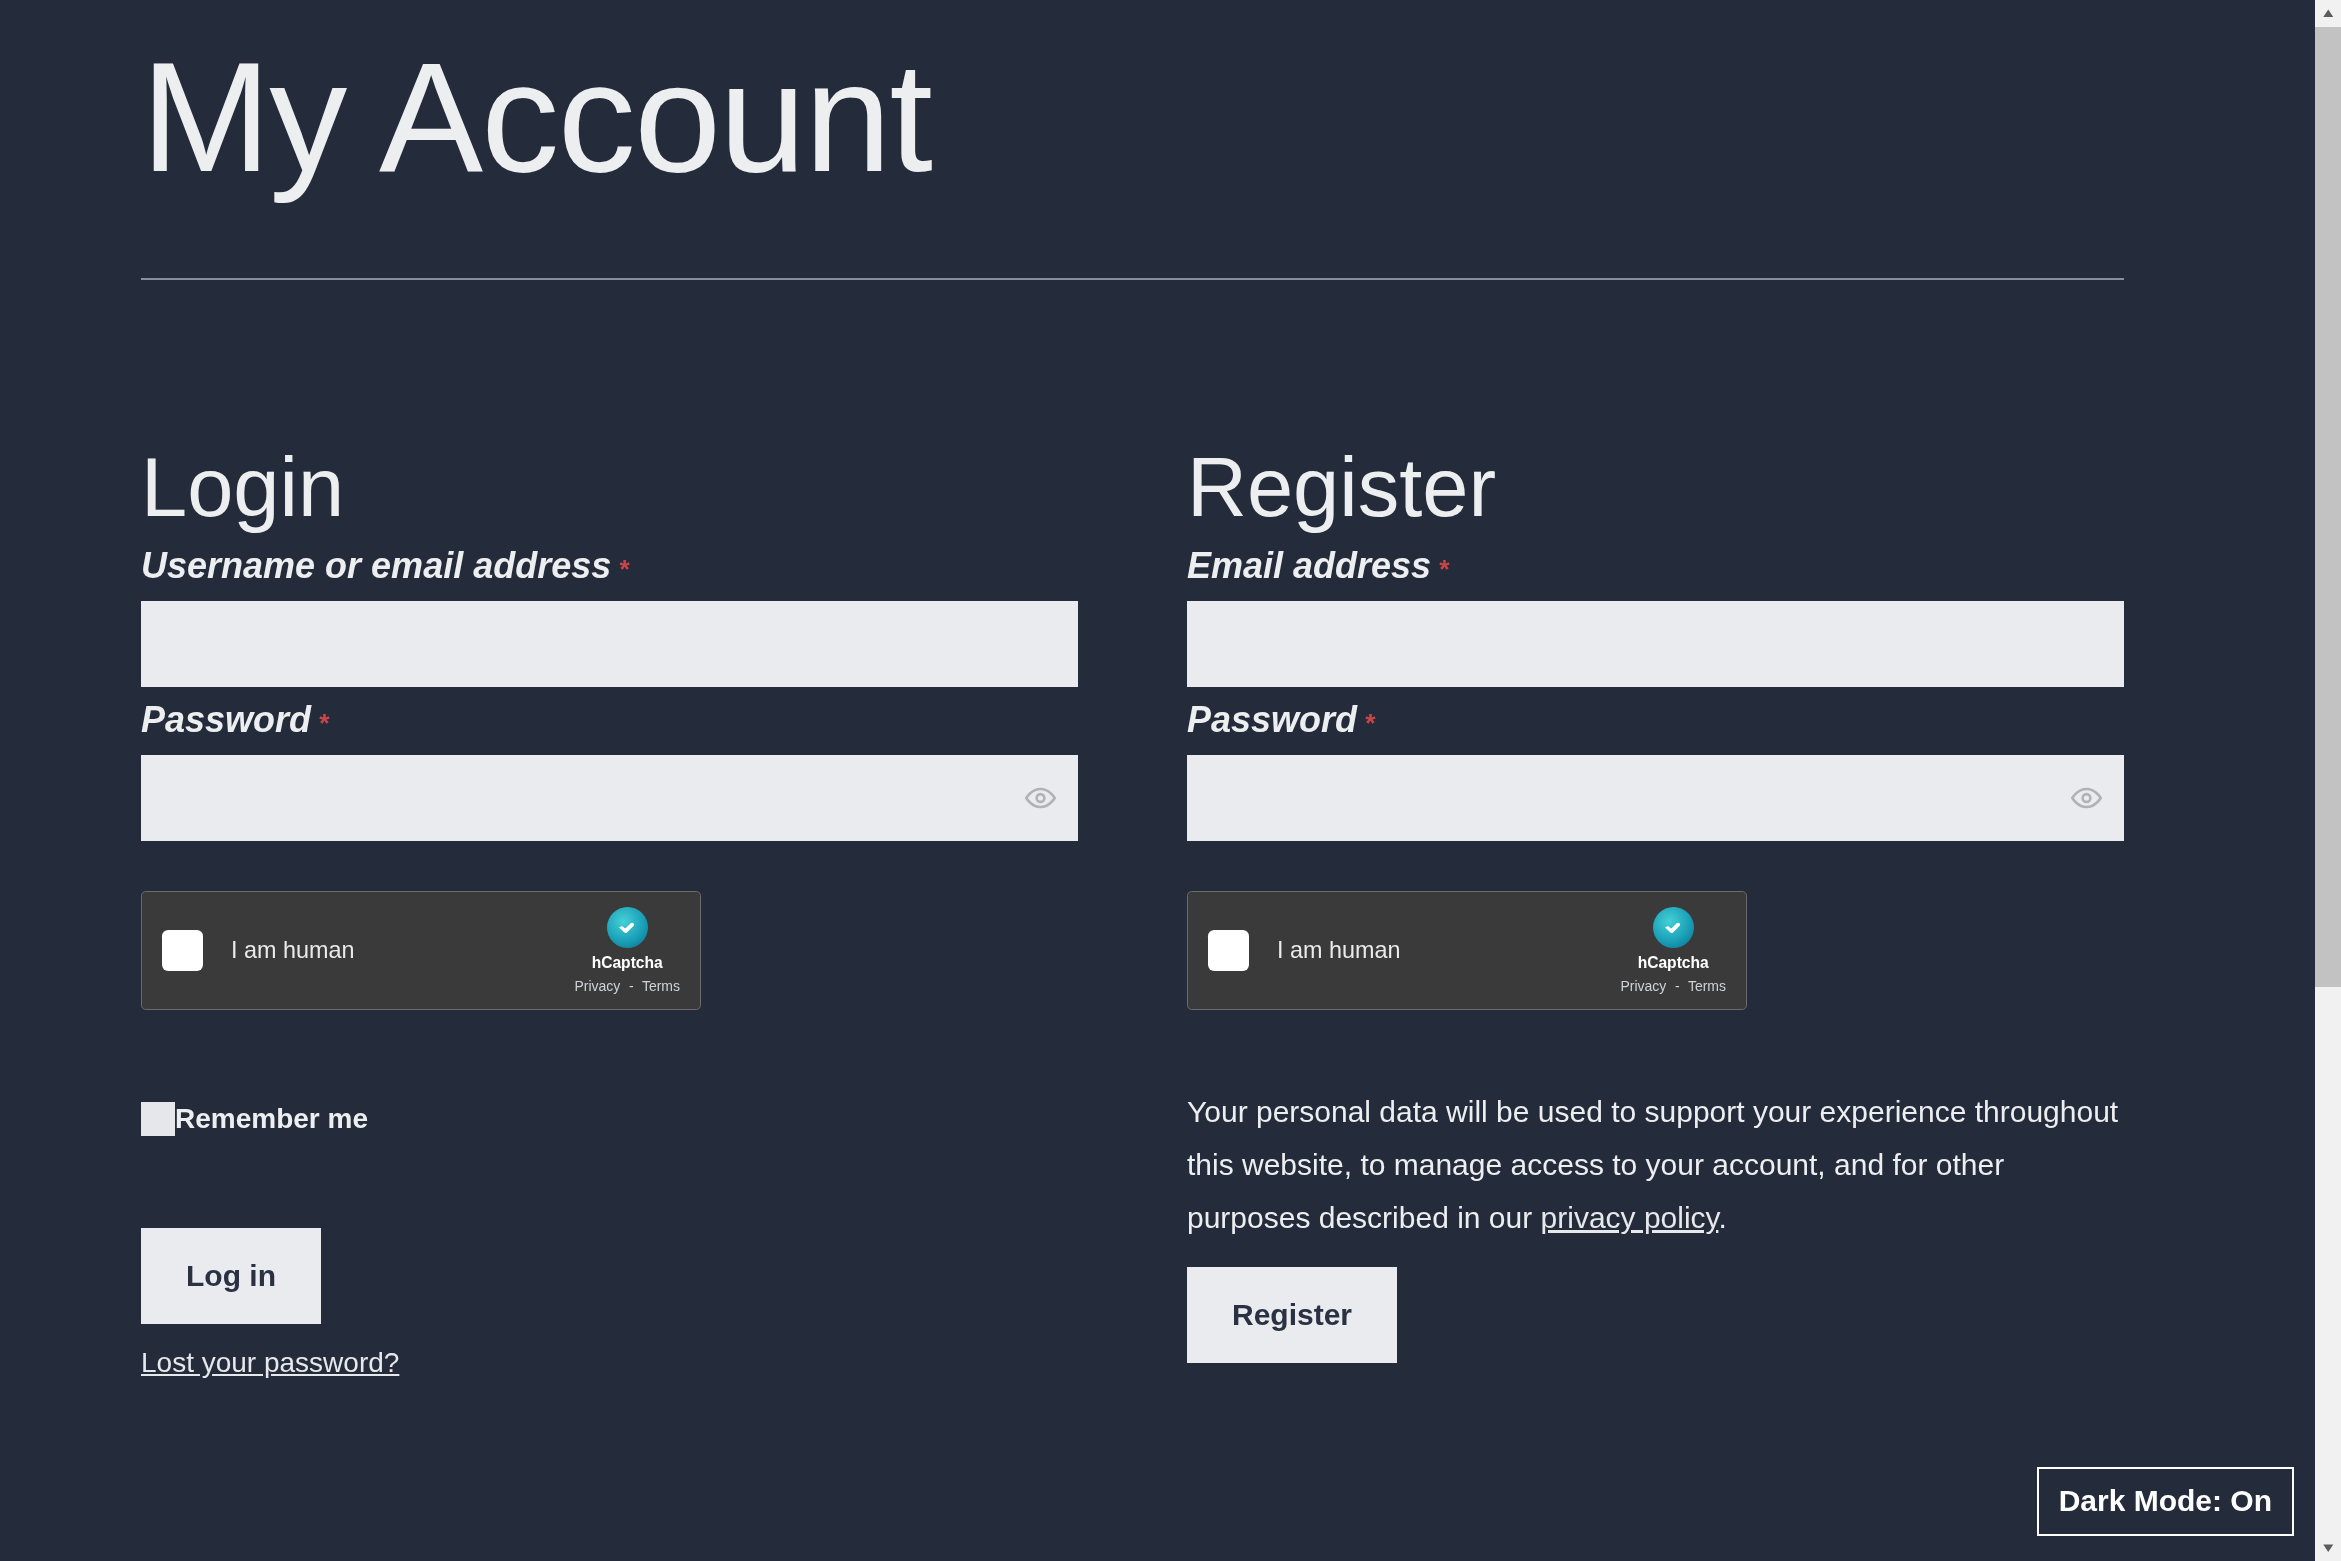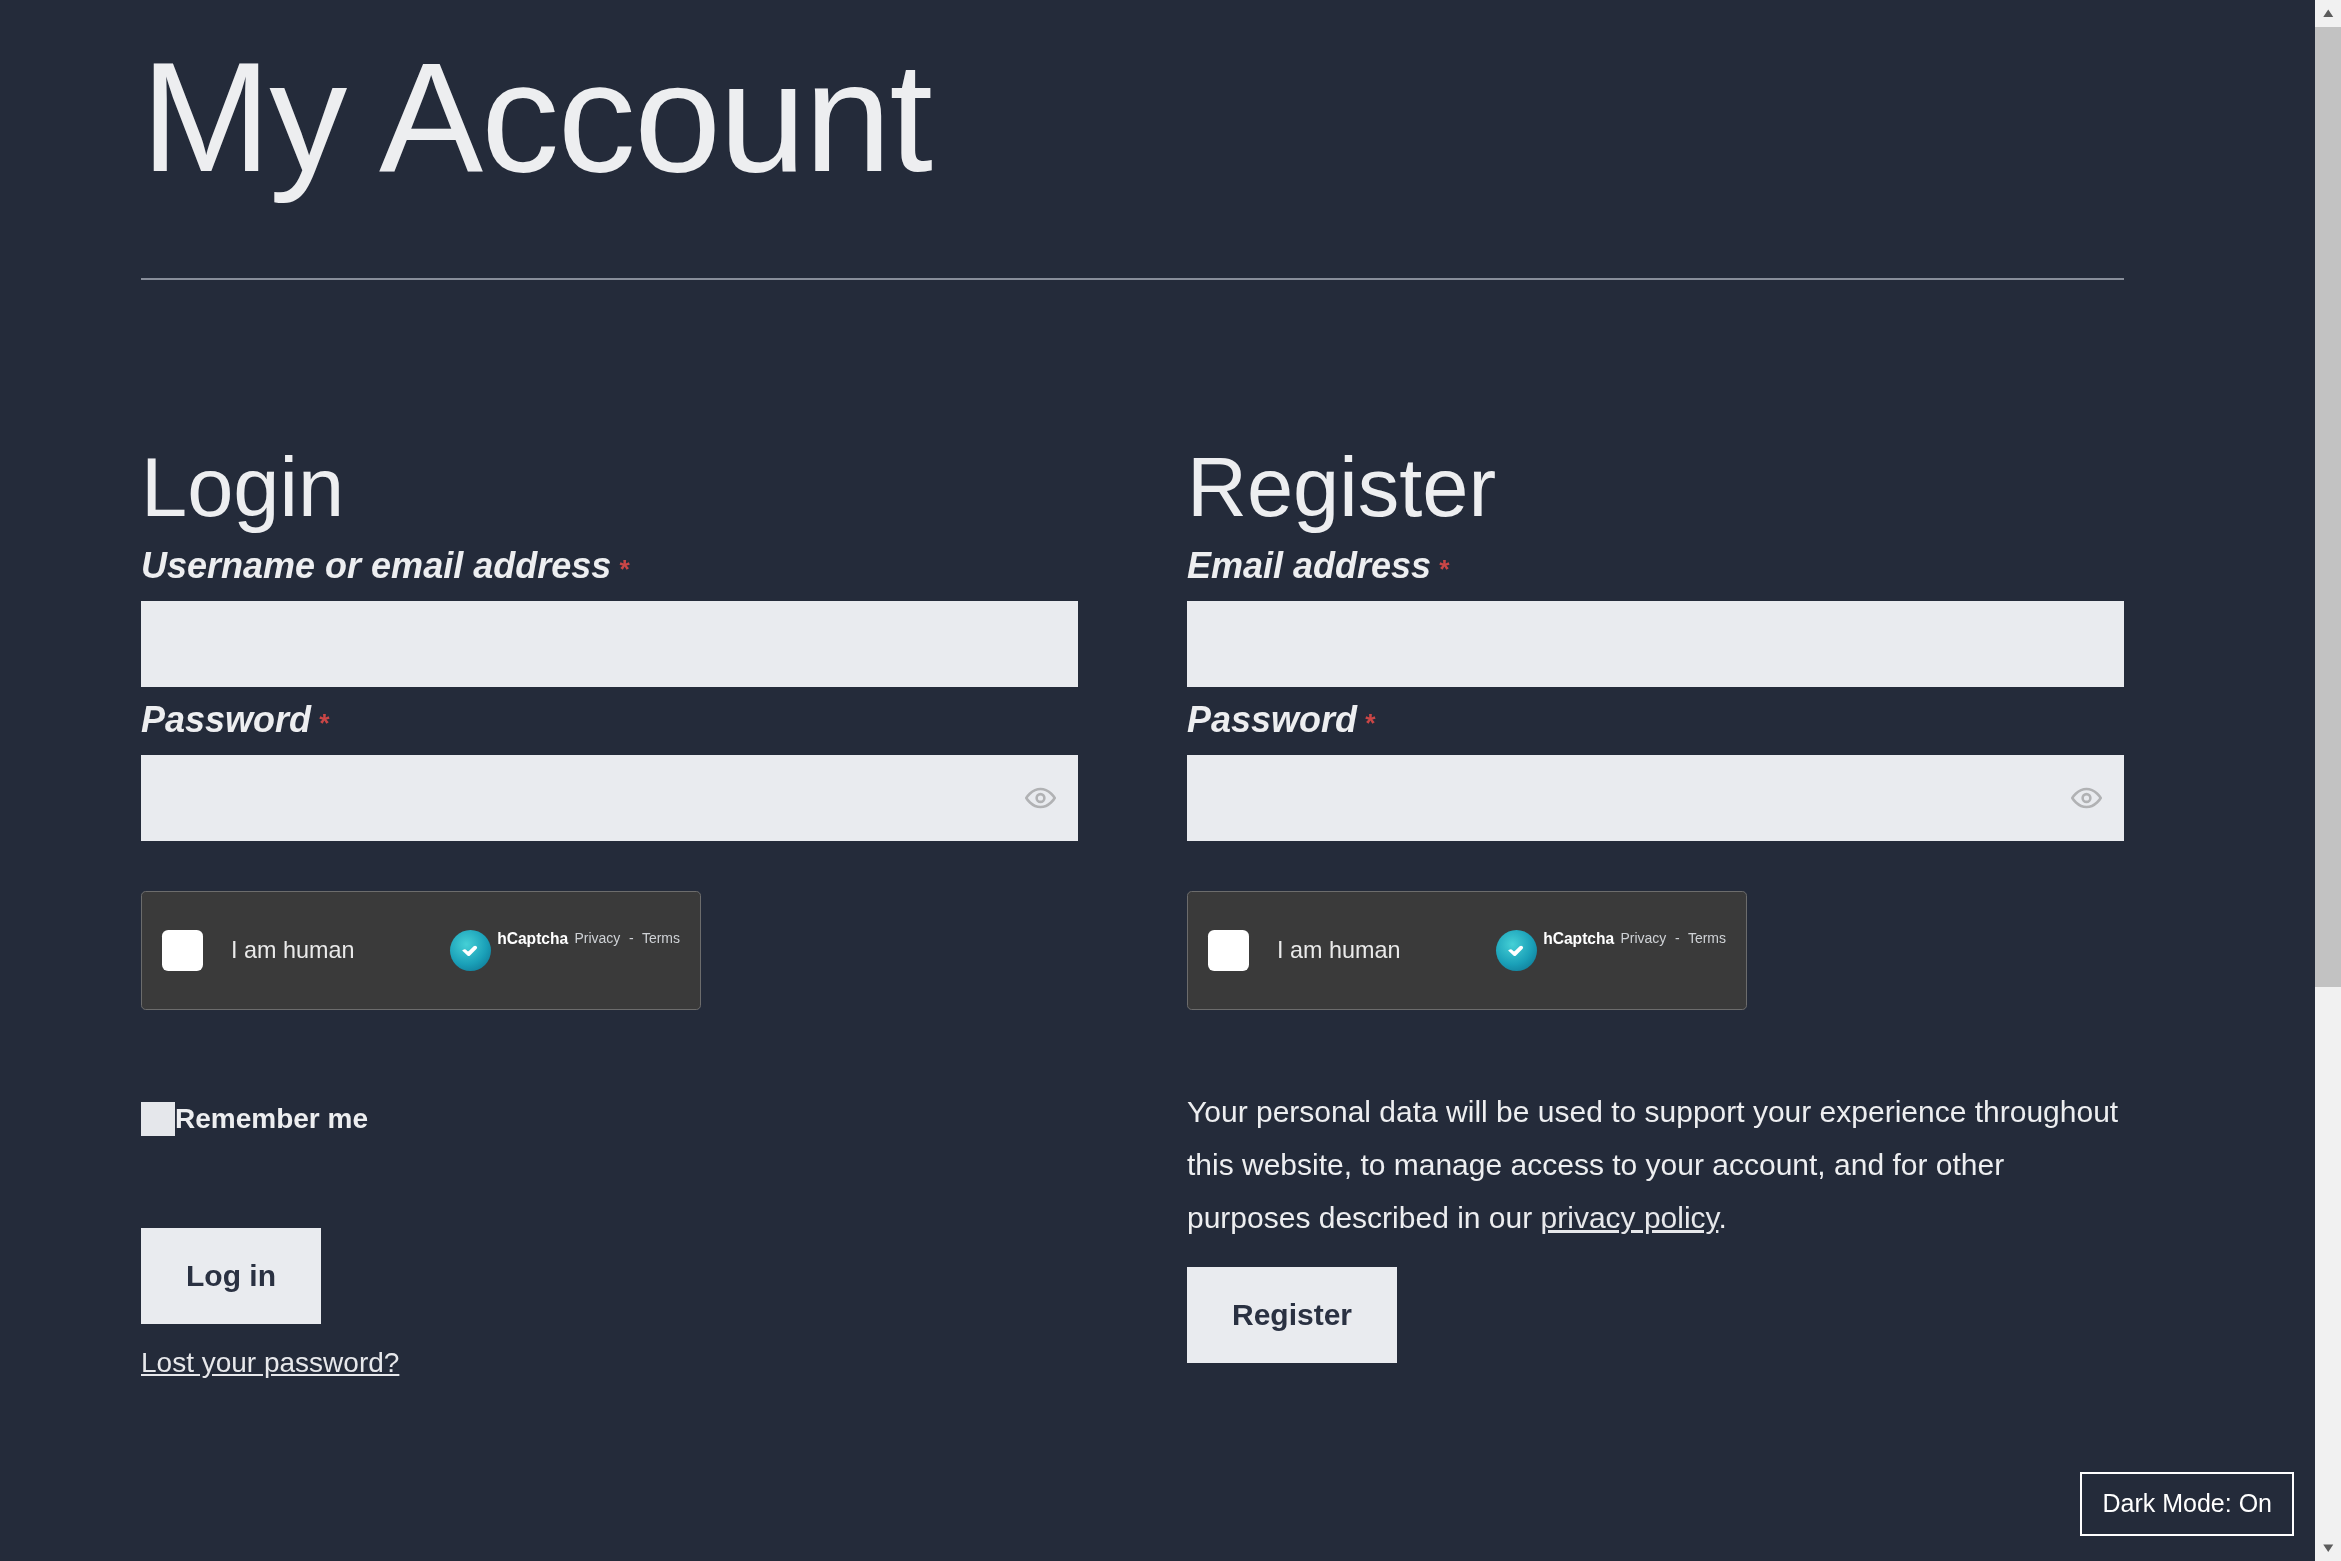--- a/index.html
+++ b/index.html
@@ -134,21 +134,21 @@
     cursor: pointer;
   }
   .captcha .clabel {
     margin-left: 28px;
     font-size: 23.4px;
     font-weight: 500;
     color: #eaeaea;
     flex: 1 1 auto;
   }
   .captcha .cbrand {
-    display: flex; flex-direction: row; align-items: flex-start;
+    display: flex; flex-direction: column; align-items: center;
     gap: 6.2px;
   }
   .captcha .cbrand .clogo {
     width: 41px; height: 41px; border-radius: 50%;
     background: radial-gradient(circle at 40% 35%, #45d0d6 0%, #1aa0b8 55%, #0b6b8a 100%);
     display: flex; align-items: center; justify-content: center;
   }
   .captcha .cbrand .clogo svg { width: 22px; height: 22px; fill: #fff; }
   .captcha .cbrand .cbrandname { font-size: 15.6px; font-weight: 600; color: #fff; }
   .captcha .cbrand .clinks { font-size: 14px; color: #cfd2d6; }
@@ -223,22 +223,22 @@
     cursor: pointer;
   }
 
   
   .dark-toggle {
     position: absolute;
     right: 47px; bottom: 25px;
     border: 2.3px solid #fff;
     color: #fff;
     background: transparent;
-    font-size: 25px;
-    font-weight: 400;
+    font-size: 30px;
+    font-weight: 700;
     padding: 15.6px 20px;
     cursor: pointer;
   }
 </style>
 </head>
 <body>
 
 <div class="viewport">
   <div class="content">
     <h1 class="page-title">My Account</h1>

